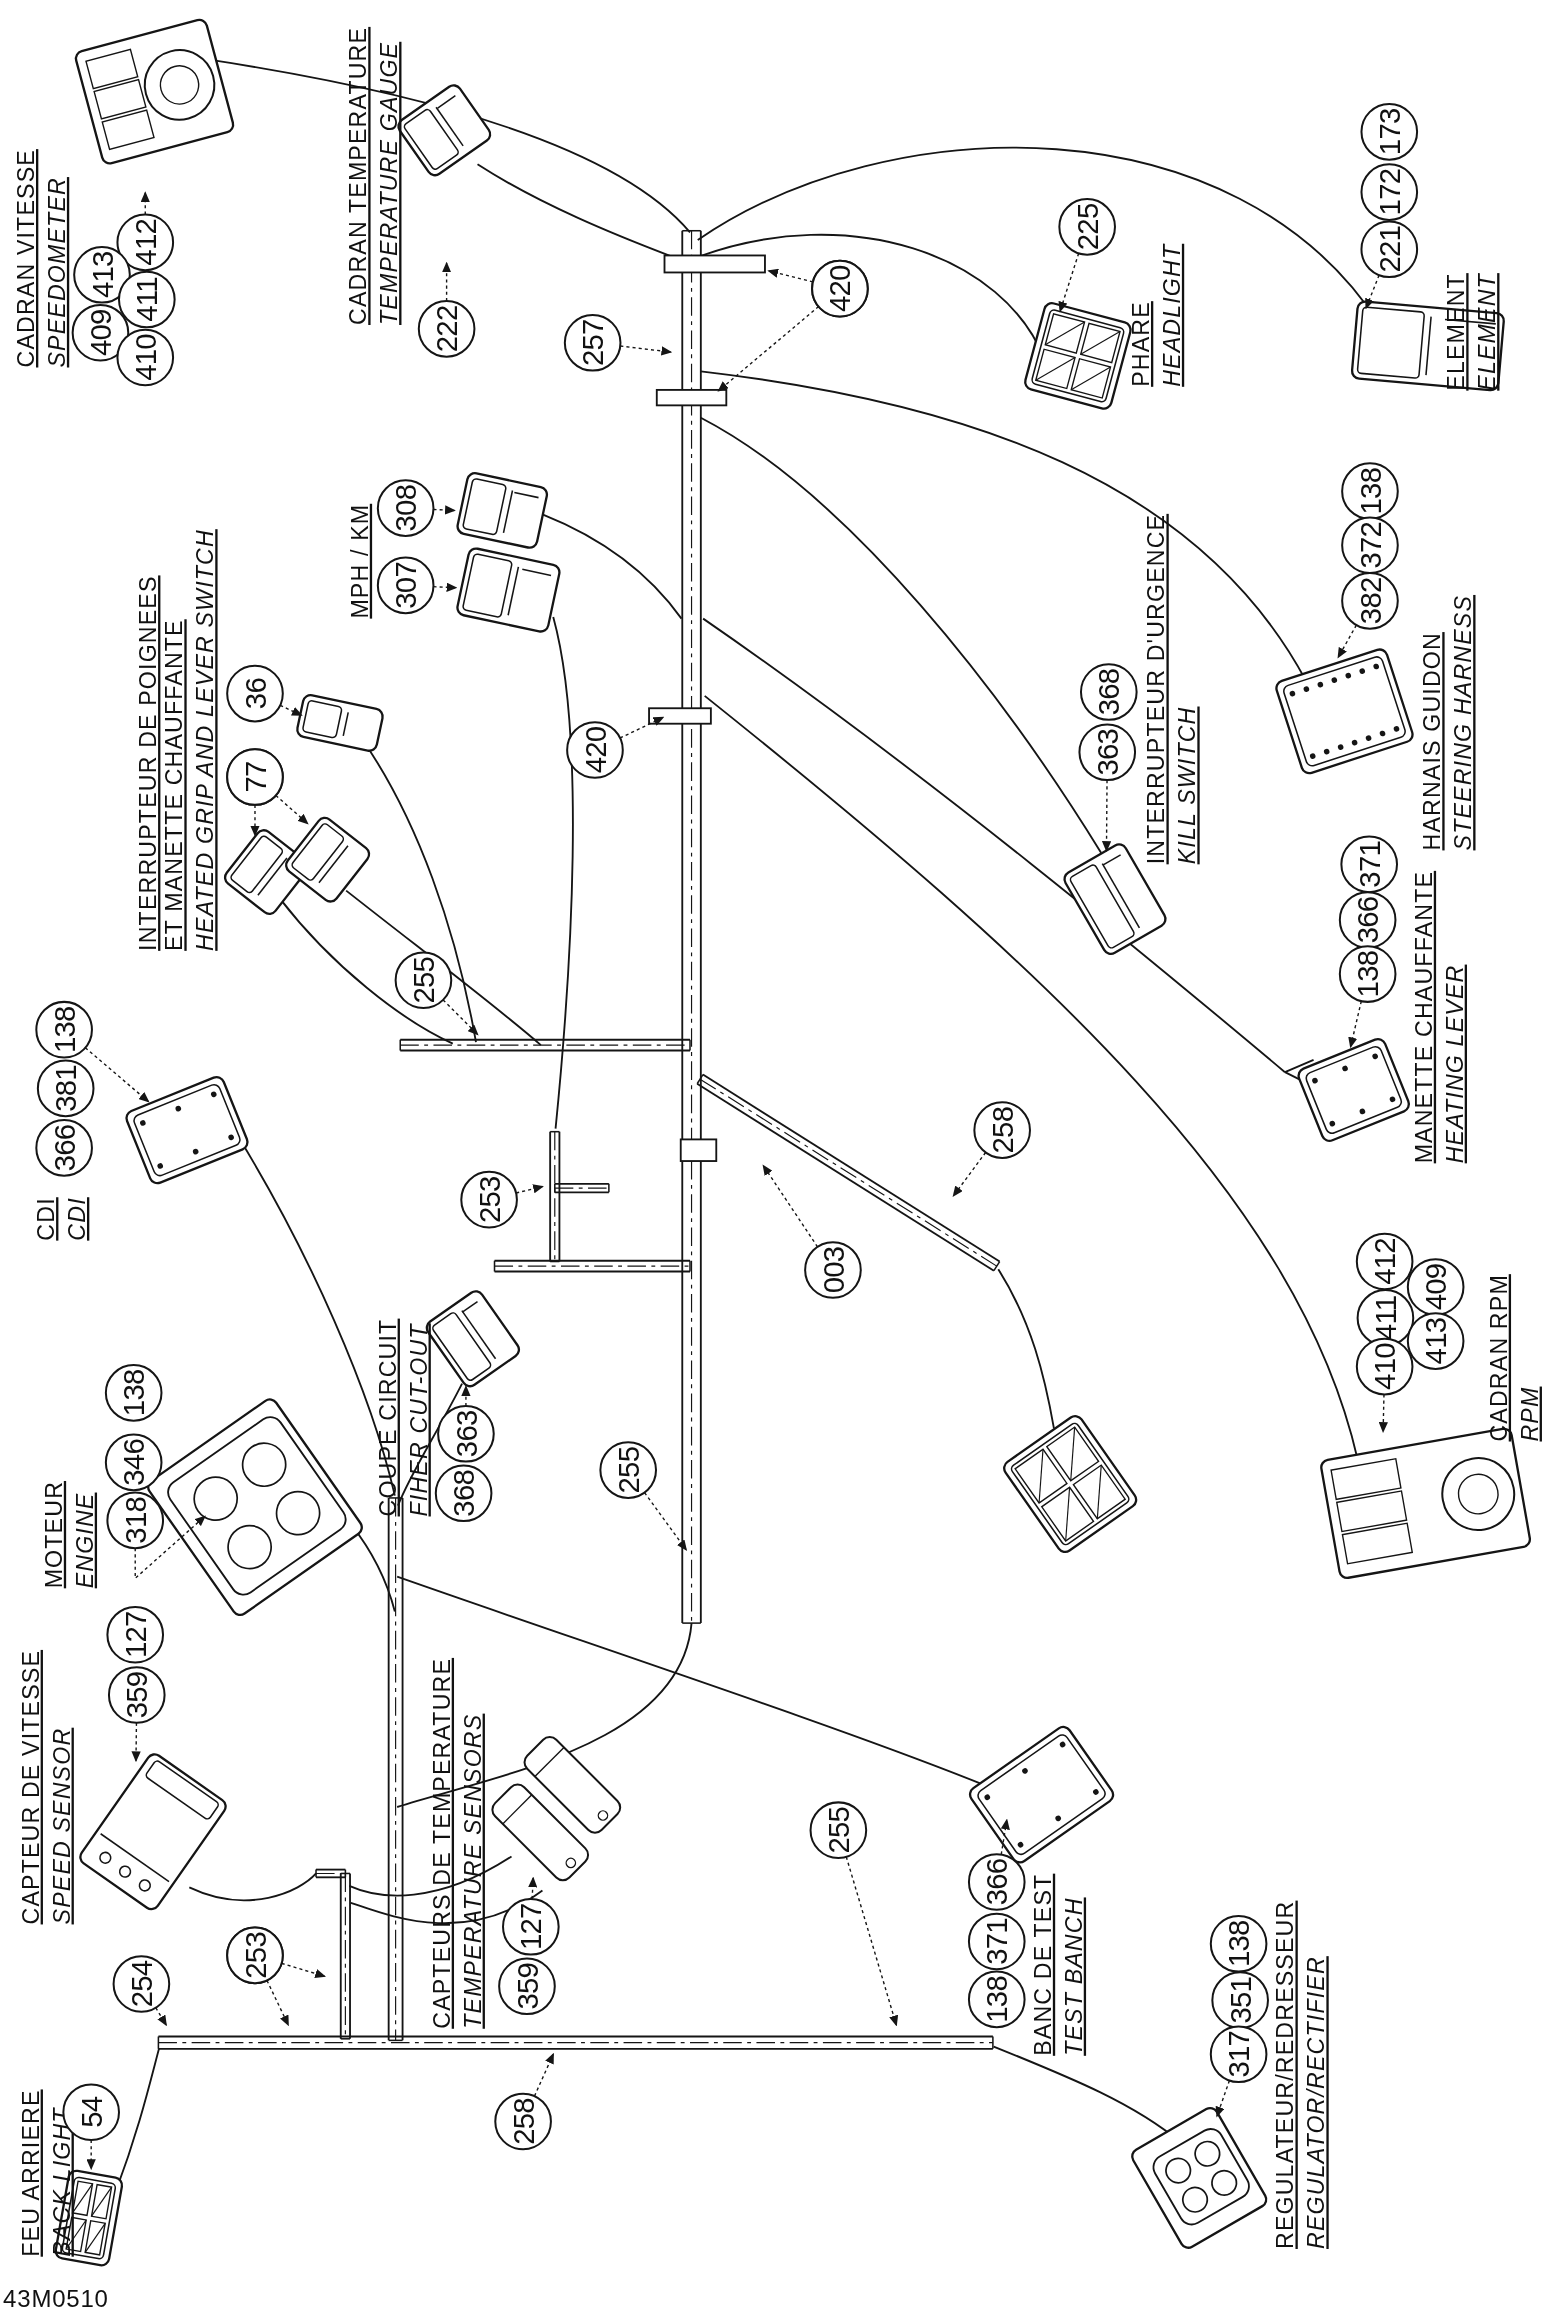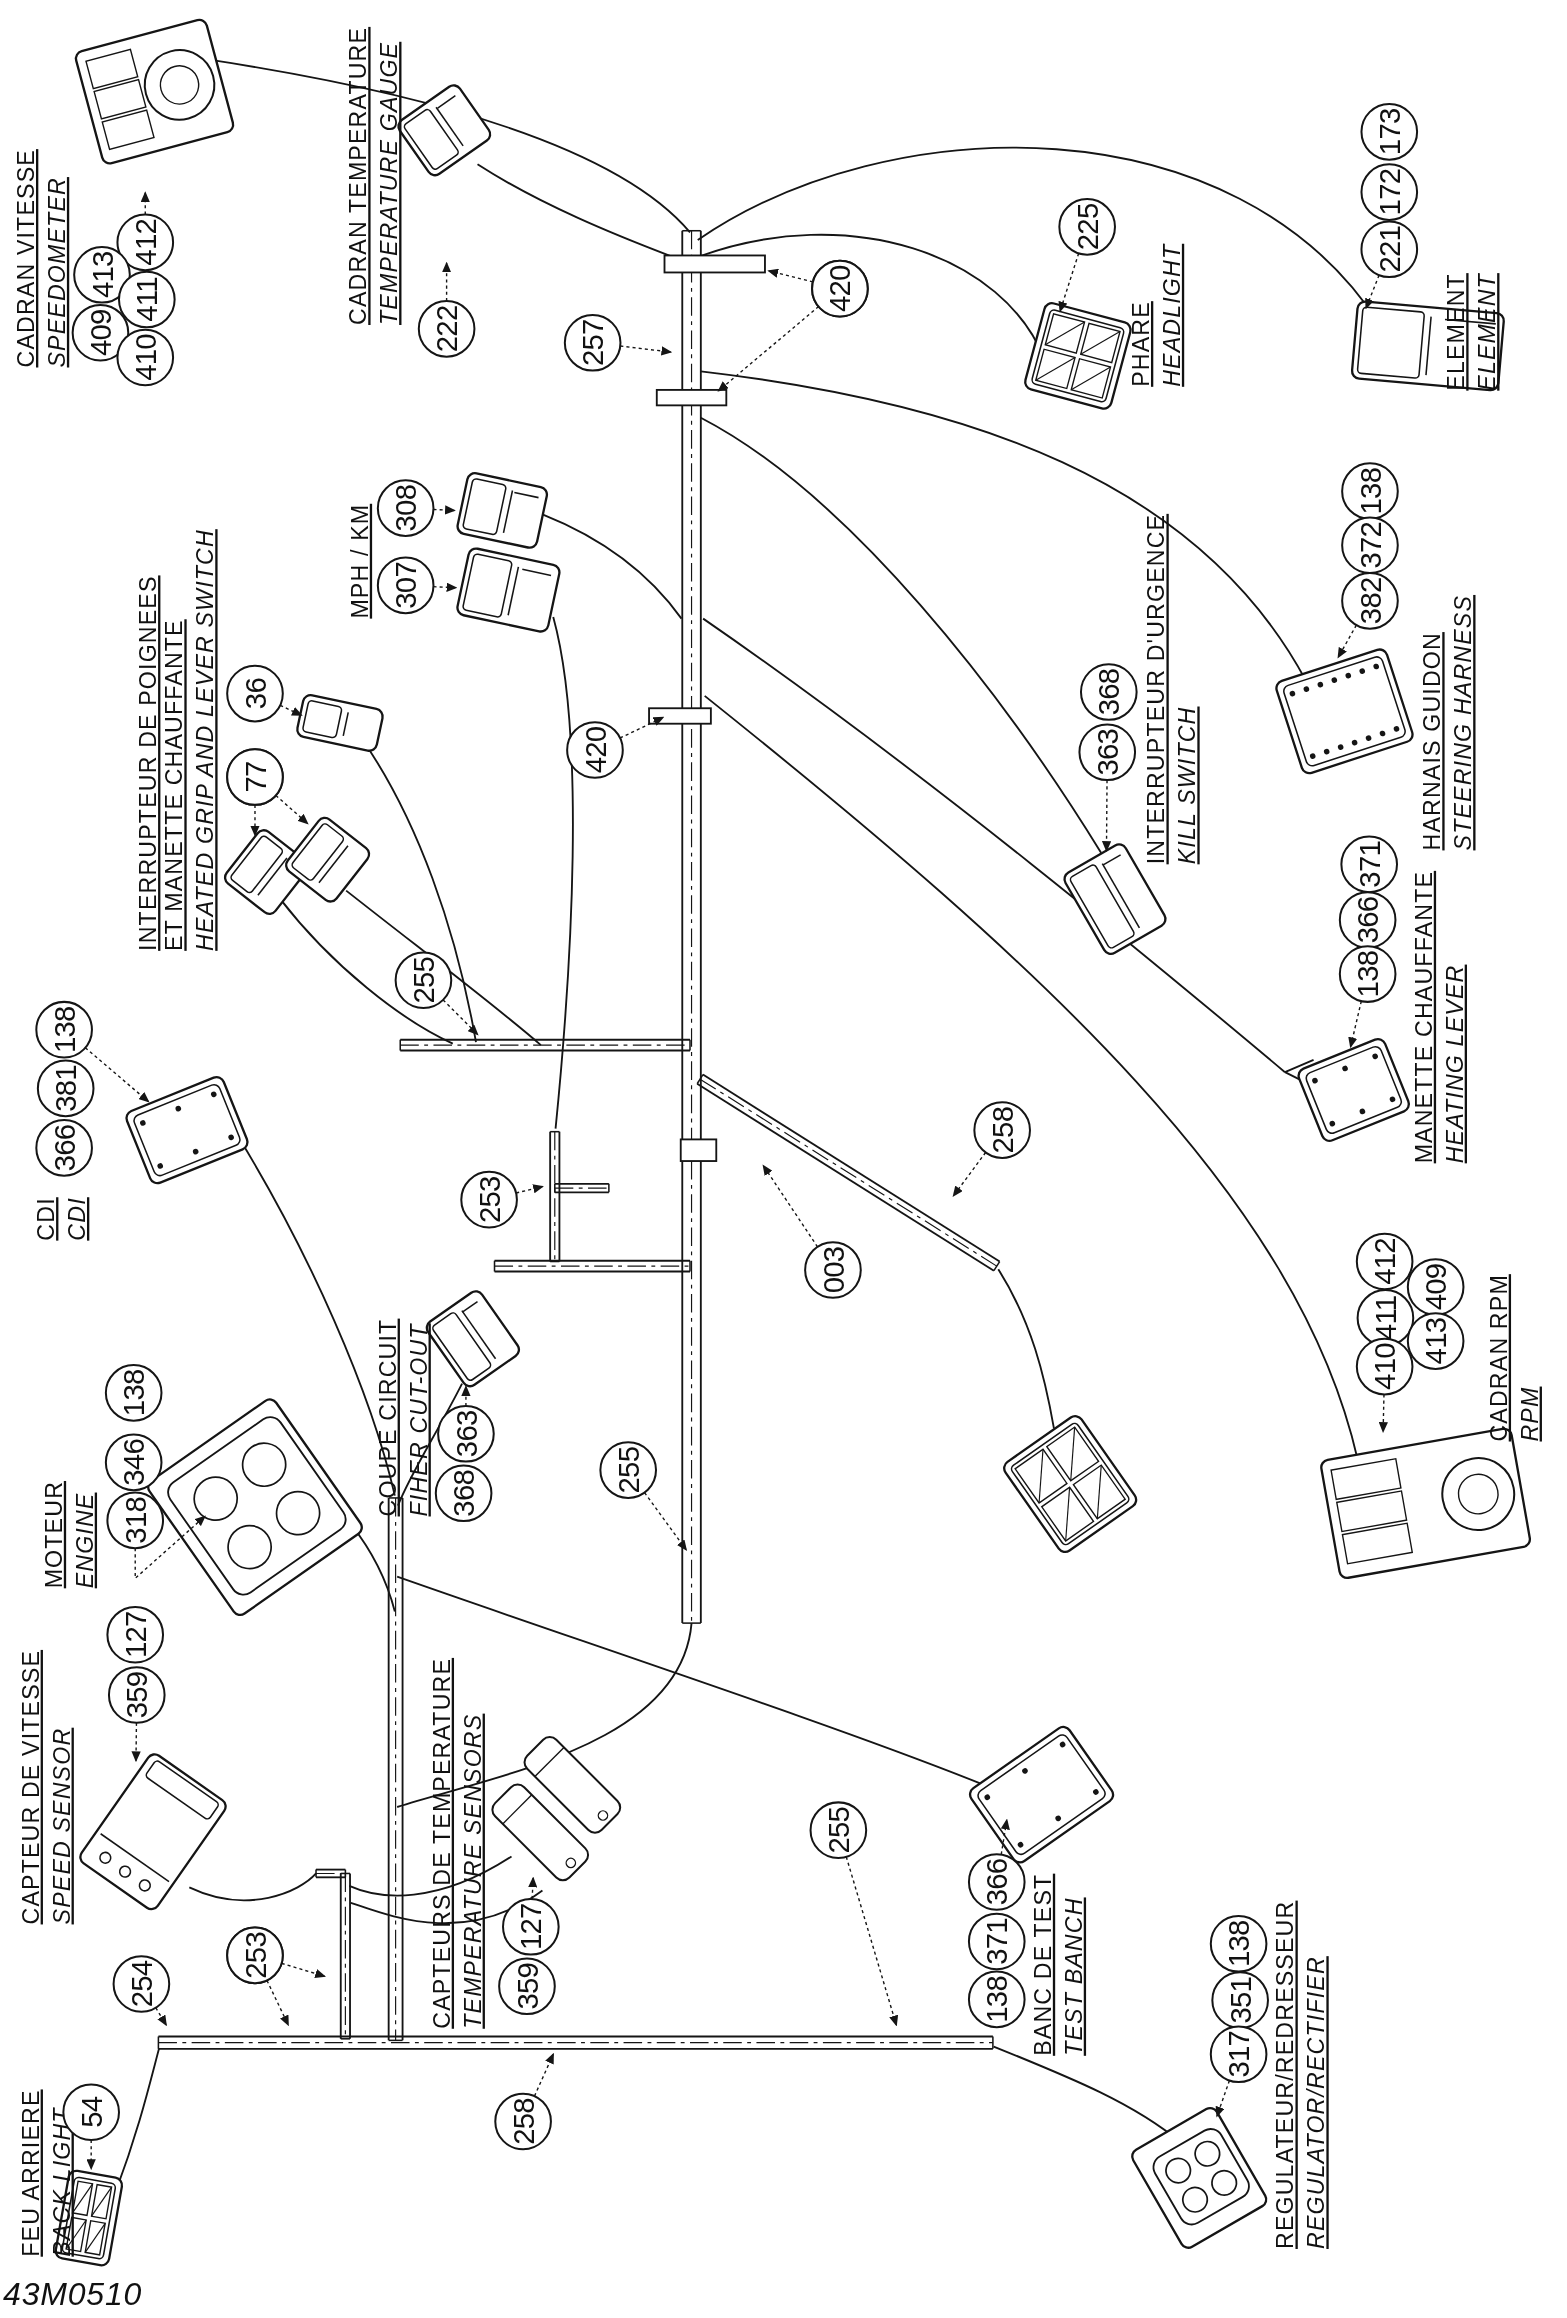--- a/index.html
+++ b/index.html
@@ -1,20 +1,20 @@
 <!DOCTYPE html>
 <html style="font-size:12.4px"><head>
 <meta charset="utf-8">
 <style>
   html,body{margin:0;padding:0;background:#e8e8e8;}
   #page{position:relative;width:1567px;height:2319px;background:#ffffff;overflow:hidden;
         font-family:"Liberation Sans", sans-serif;}
   #diagram-svg{position:absolute;left:0;top:0;}
-  #doc-code{position:absolute;left:3.1px;bottom:6.2px;font-size:32px;color:#111;
-            font-family:"Liberation Sans", sans-serif;letter-spacing:0.8px;font-style:italic;}
+  #doc-code{position:absolute;left:3.1px;bottom:6.2px;font-size:24px;color:#111;
+            font-family:"Liberation Sans", sans-serif;letter-spacing:0.8px;}
   svg text{fill:#111;}
   .lbl-fr{font-size:30px;letter-spacing:1.5px;text-decoration:underline;}
   .lbl-en{font-size:30px;letter-spacing:1.5px;font-style:italic;text-decoration:underline;}
   .balloon-num{font-size:38px;letter-spacing:-1px;}
 </style>
 </head>
 <body>
 
 <div id="page">
   <svg id="diagram-svg" xmlns="http://www.w3.org/2000/svg" width="1567" height="2319" viewBox="0 0 2028 3000">

